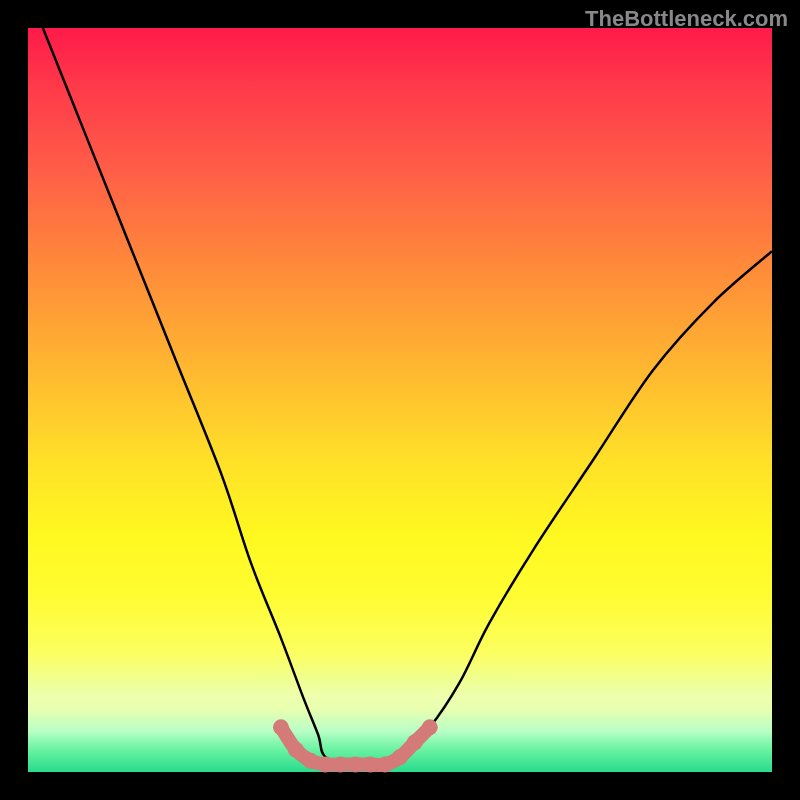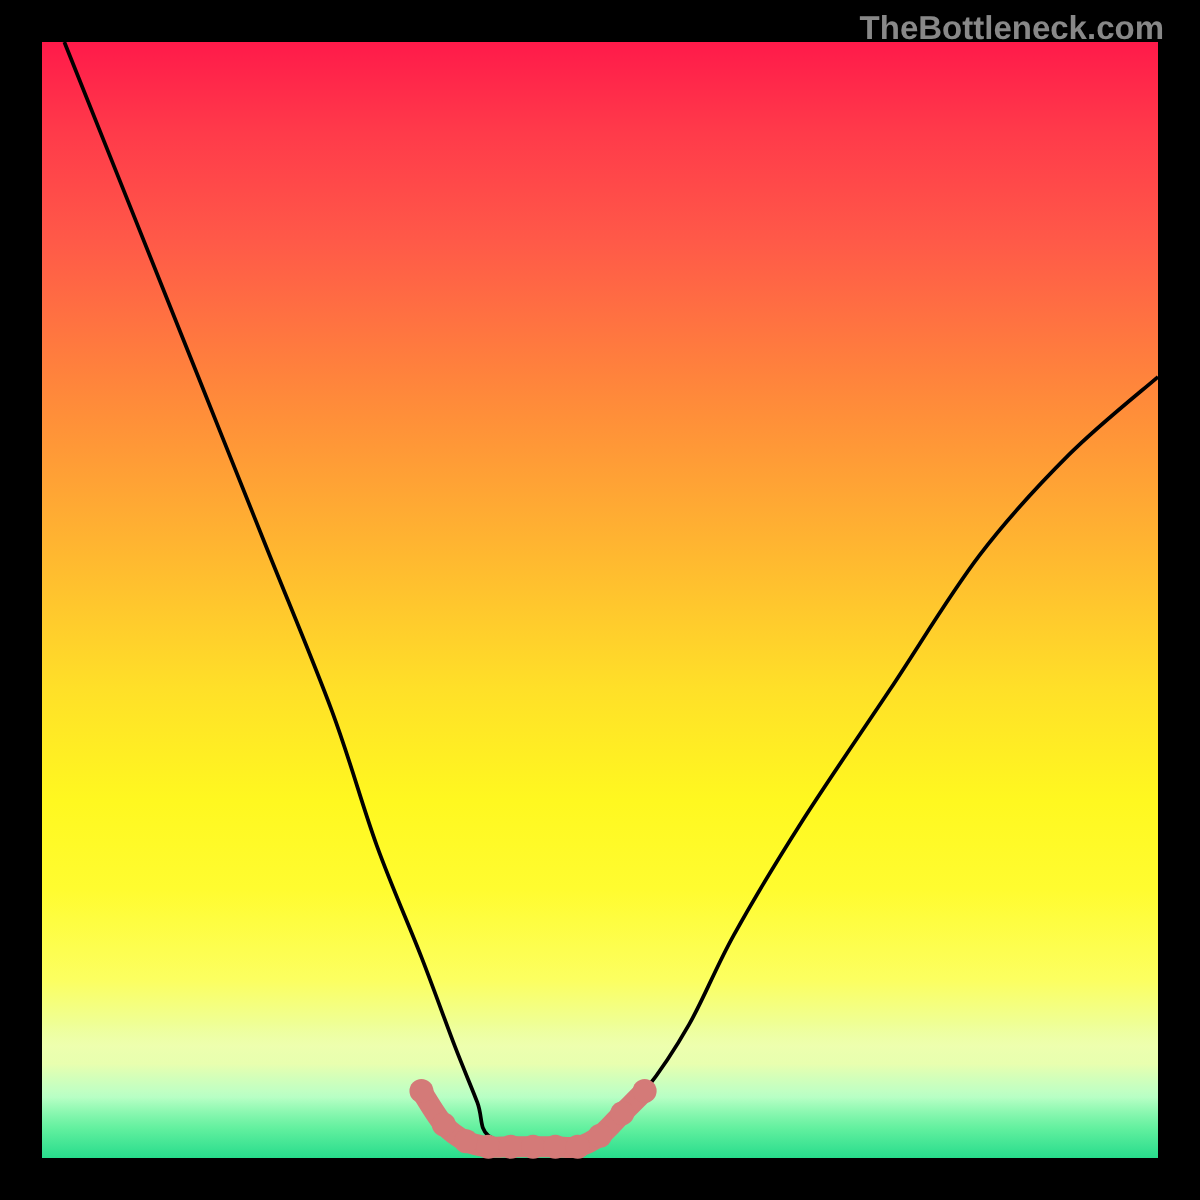--- a/index.html
+++ b/index.html
@@ -7,21 +7,21 @@
     width: 800px;
     height: 800px;
     background: #000;
     position: relative;
     font-family: Arial, sans-serif;
     overflow: hidden;
   }
   .watermark {
     position: absolute;
     top: 6px;
-    right: 24px;
+    right: 12px;
     color: #888;
     font-size: 22px;
     font-weight: bold;
     z-index: 10;
   }
   .plot-area {
     position: absolute;
     left: 28px;
     top: 28px;
     width: 744px;

